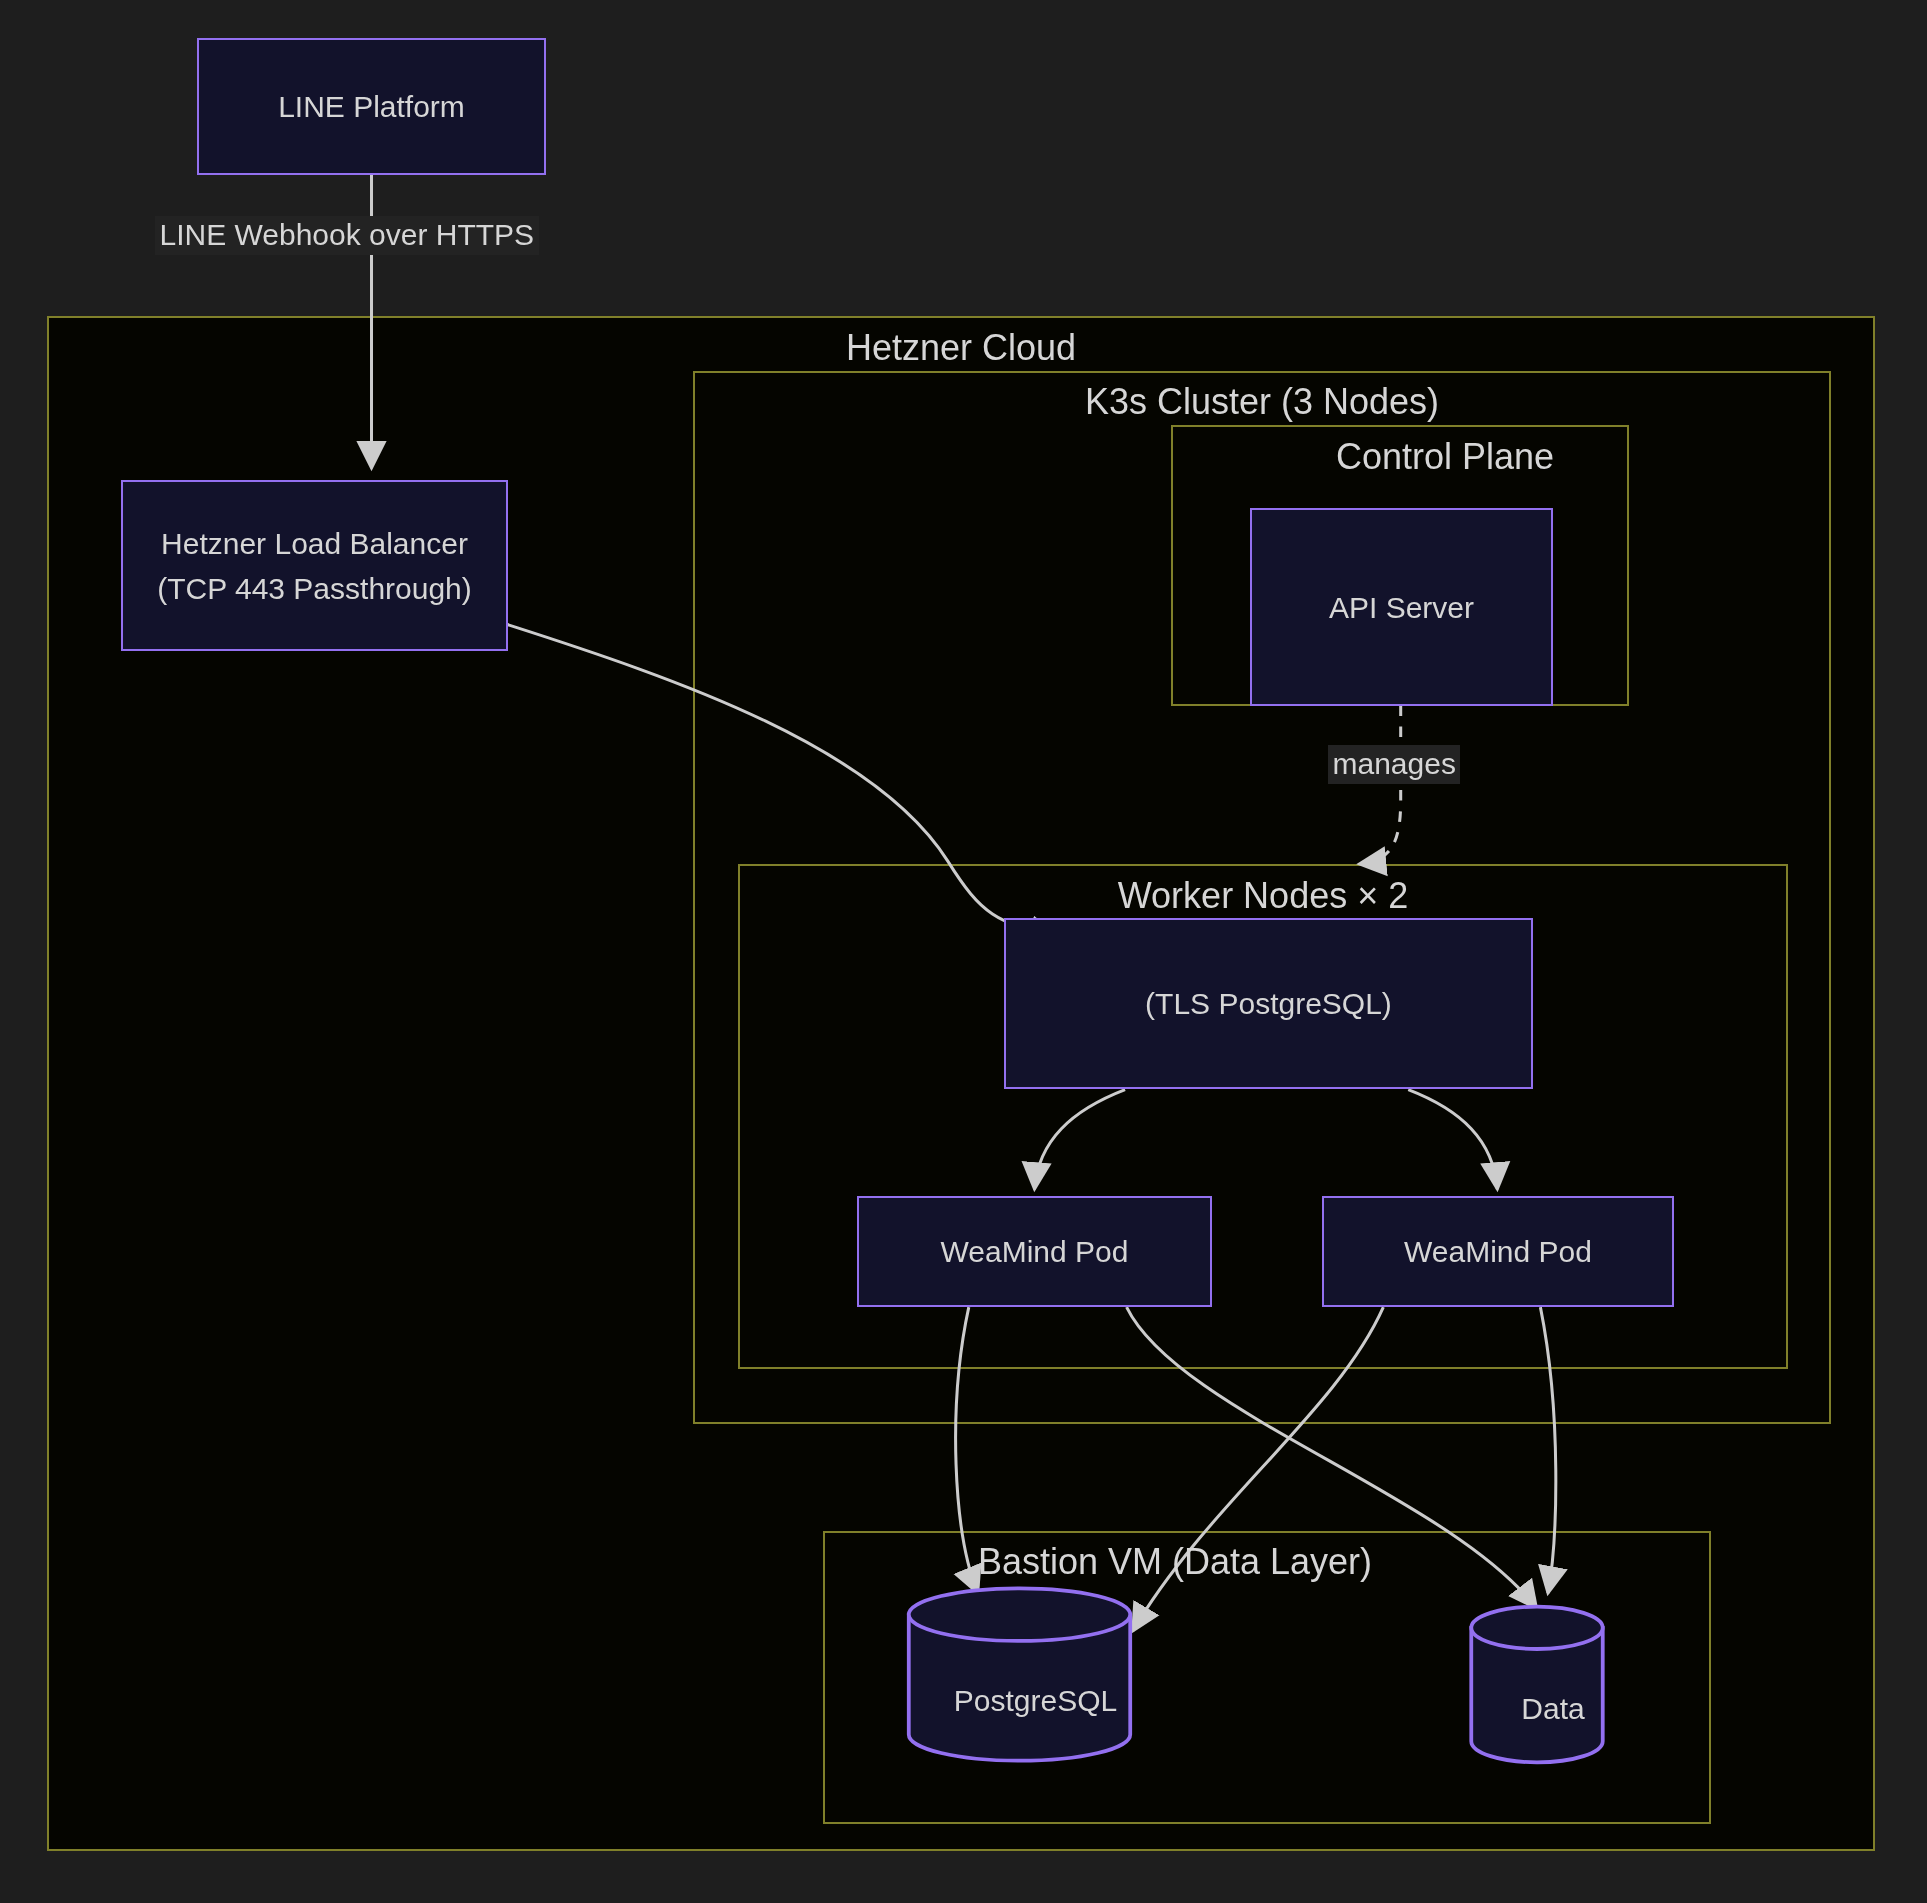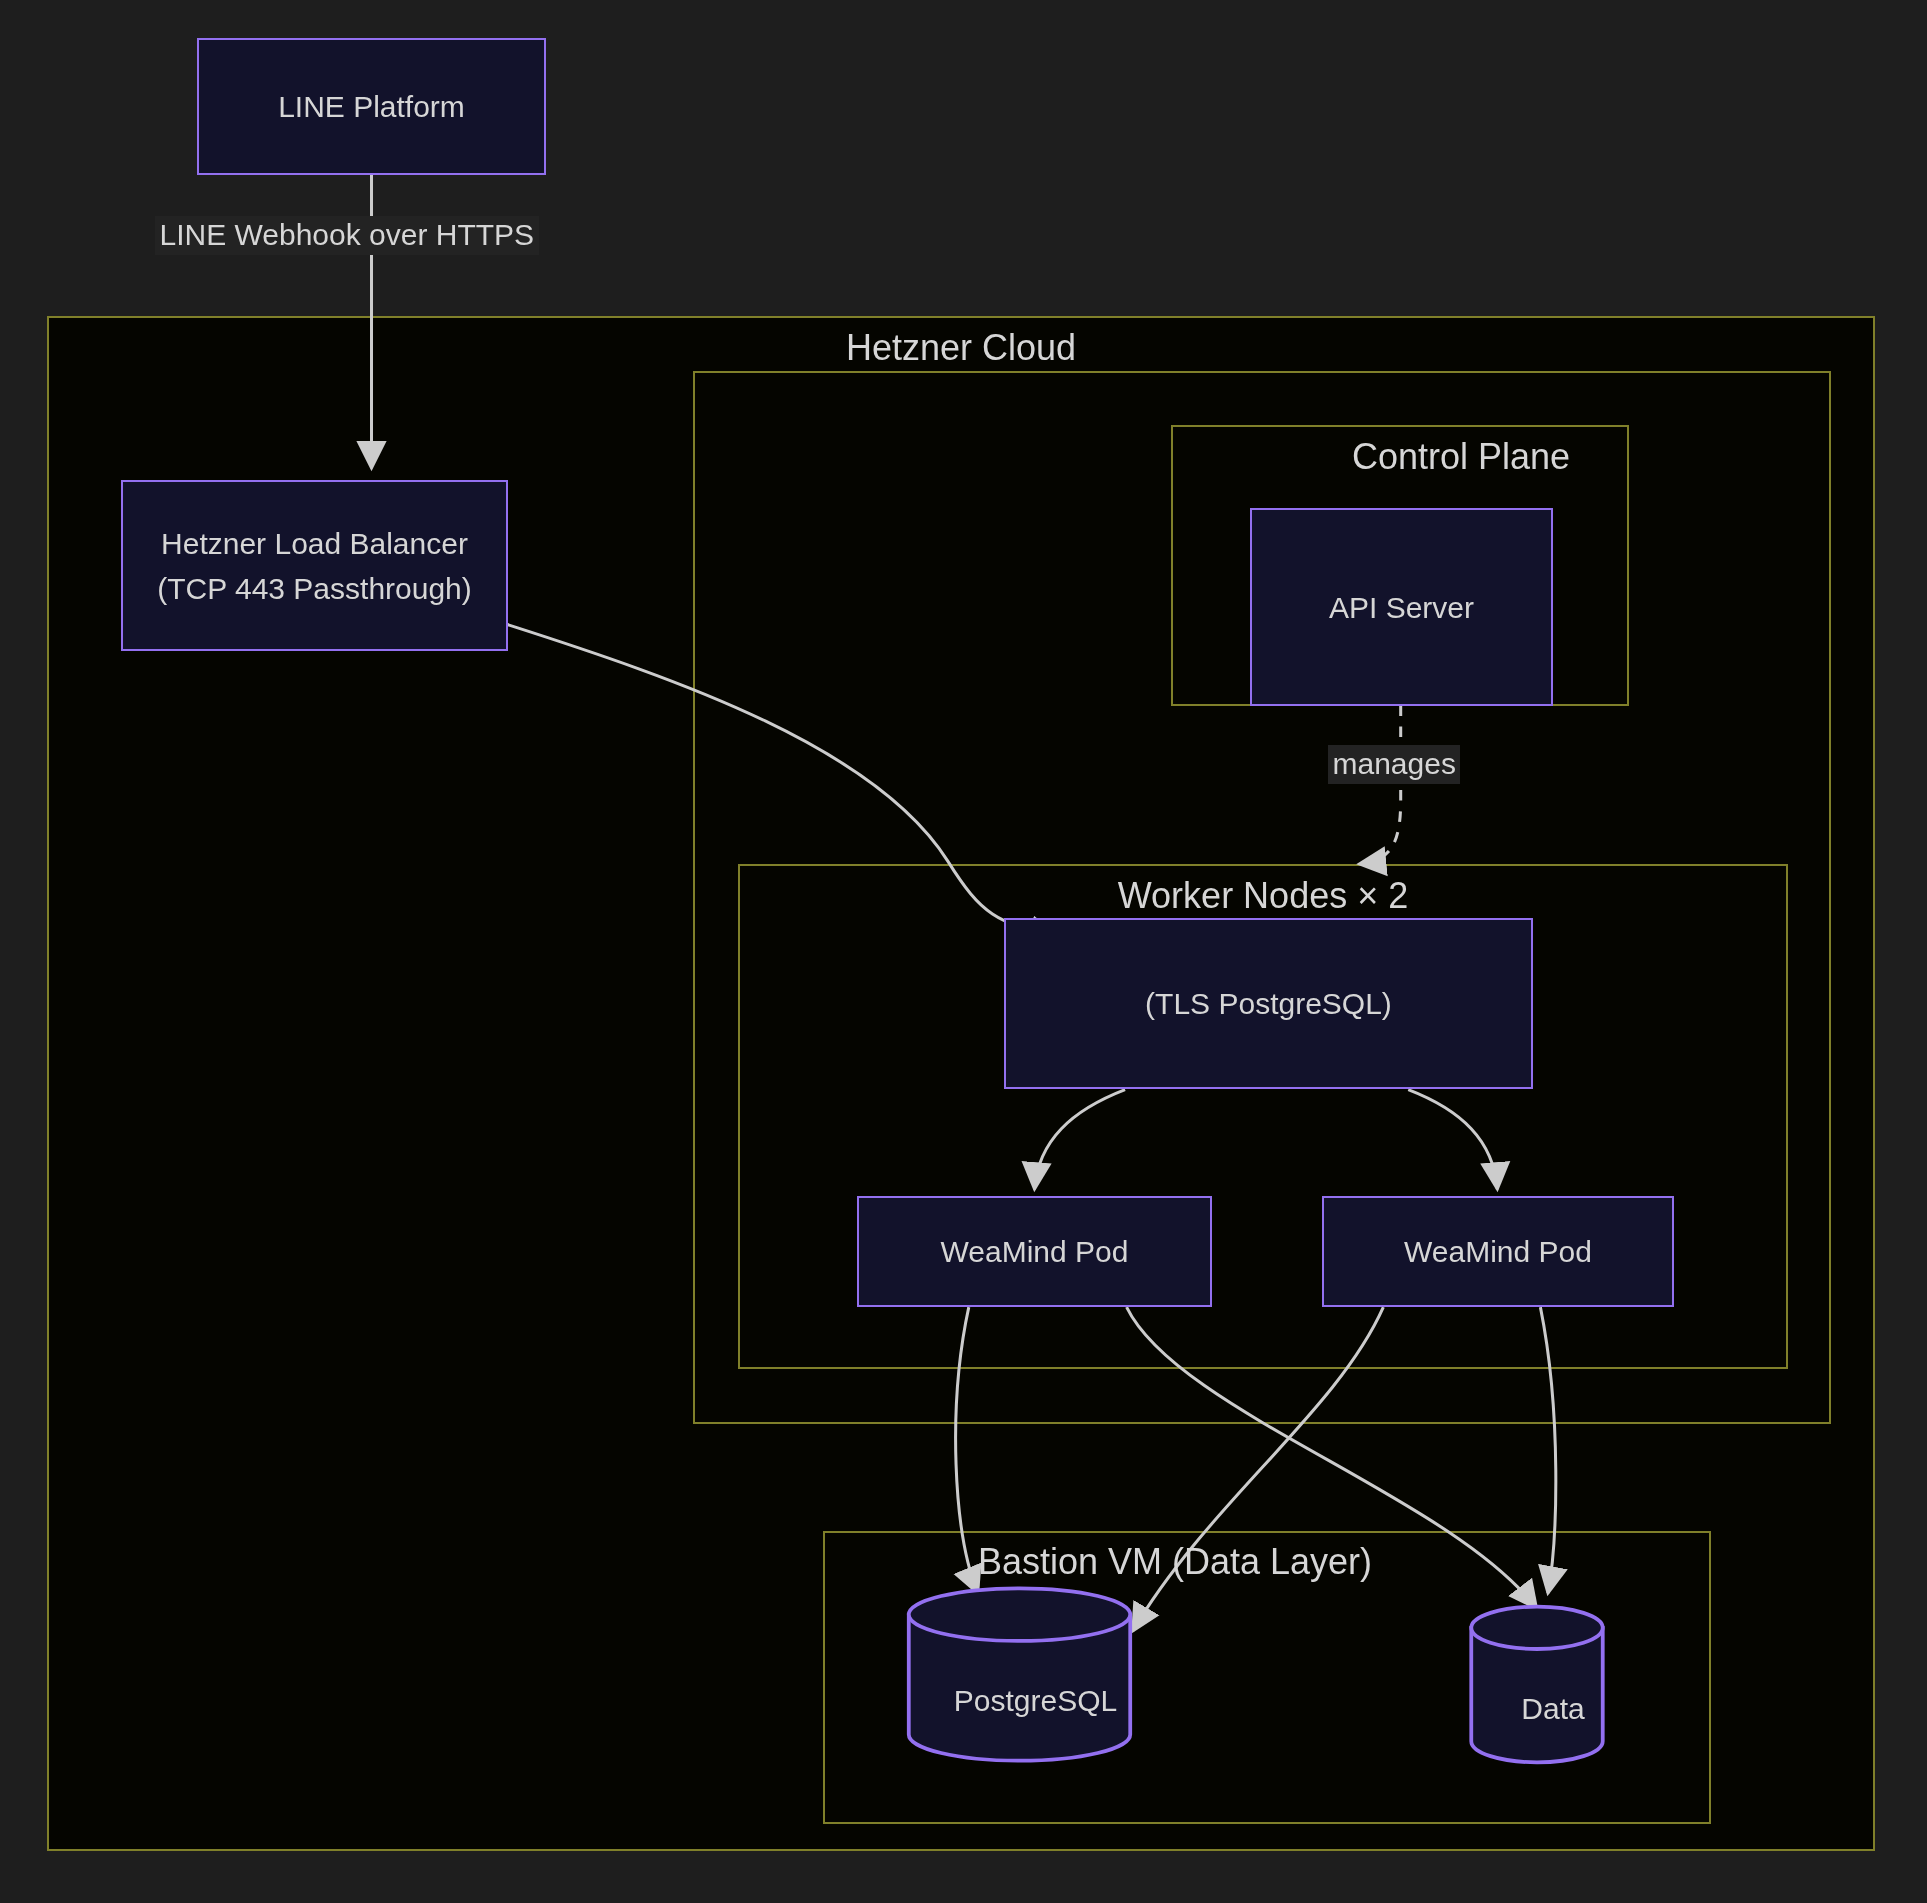--- a/index.html
+++ b/index.html
@@ -124,24 +124,25 @@
 
     <path d="M 2040,1731 C 2068,1870 2063,2040 2050,2110" stroke="#cccccc" stroke-width="4" fill="none" marker-end="url(#arrow)"></path>
   </svg>
 
   <div class="cluster" style="left:47px; top:316px; width:1828px; height:1535px;">
   </div>
   <div class="cluster-label" style="left:47px; top:327px; width:1828px;">Hetzner Cloud</div>
 
   <div class="cluster" style="left:693px; top:371px; width:1138px; height:1053px;">
   </div>
+  <div class="cluster-label" style="left:693px; top:381px; width:1138px;">K3s Cluster (3 Nodes)</div>
 
   <div class="cluster" style="left:1171px; top:425px; width:458px; height:281px;">
   </div>
-  <div class="cluster-label" style="left:1171px; top:436px; width:548px;margin-left:16px;">Control Plane</div>
+  <div class="cluster-label" style="left:1171px; top:436px; width:548px;">Control Plane</div>
 
   <div class="cluster" style="left:738px; top:864px; width:1050px; height:505px;">
   </div>
   <div class="cluster-label" style="left:738px; top:875px; width:1050px;">Worker Nodes × 2</div>
 
   <div class="cluster" style="left:823px; top:1531px; width:888px; height:293px;">
   </div>
   <div class="cluster-label" style="left:823px; top:1541px; width:704px;">Bastion VM (Data Layer)</div>
 
   <div class="node" style="left:197px; top:38px; width:349px; height:137px;">

